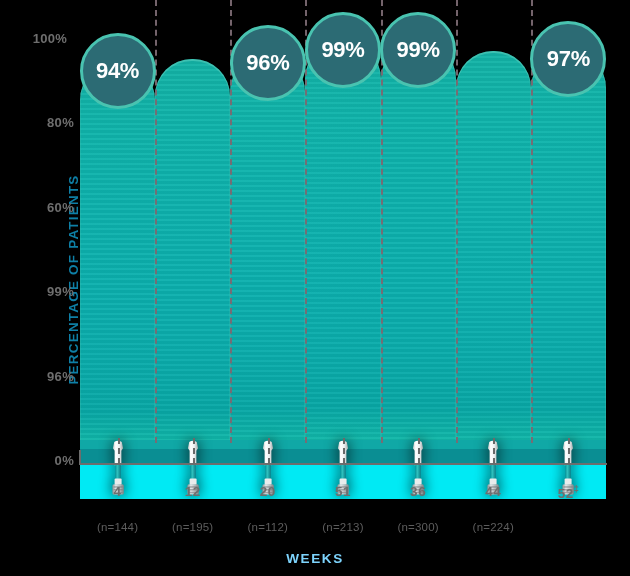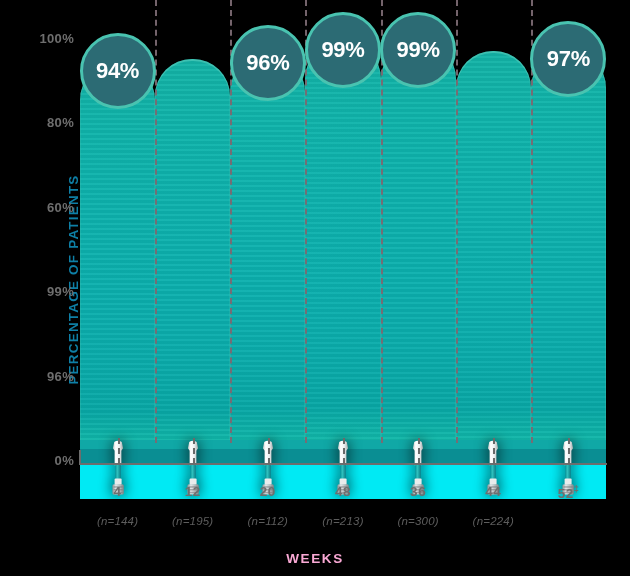--- a/index.html
+++ b/index.html
@@ -201,32 +201,31 @@
     letter-spacing: .5px;
   }
   .x-week sup {
     font-size: 9px;
     vertical-align: super;
   }
   .x-n {
     color: #5d5d5d;
     font-size: 11.5px;
     font-weight: 400;
-    margin-top: 16px;
+    margin-top: 22px;
     letter-spacing: .2px;
-    font-style: italic;
   }
 
   .x-axis-title {
     position: absolute;
     left: 0;
     top: 551px;
     width: 630px;
     text-align: center;
-    color: #f9a8d4;
+    color: #7dd3fc;
     font-size: 13.5px;
     font-weight: 700;
     letter-spacing: 1.6px;
   }
 
   
   .pen {
     position: absolute;
     width: 26px;
     height: 62px;
@@ -236,21 +235,21 @@
   }
 </style>
 </head>
 <body>
 
 <div id="chart-root">
 
   <div class="y-axis-title">PERCENTAGE OF PATIENTS</div>
 
   <div id="y-ticks">
-      <div class="y-tick" style="top: 38px;">100%</div>
+      <div class="y-tick" style="top: 38px; text-align: center;">100%</div>
       <div class="y-tick" style="top: 122.4px;">80%</div>
       <div class="y-tick" style="top: 206.8px;">60%</div>
       <div class="y-tick" style="top: 291.2px;">99%</div>
       <div class="y-tick" style="top: 375.6px;">96%</div>
       <div class="y-tick" style="top: 460px;">0%</div>
     </div>
 
   <div id="plot">
       <div class="col" style="left: 0px; width: 75.1429px;">
         <div class="bar" style="top: 63.32px; bottom: 21px;">
@@ -534,21 +533,21 @@
       </div>
       <div class="x-label" style="left: 192.714px; top: 484px;">
         <div class="x-week"><span>12</span></div>
         <div class="x-n">(n=195)</div>
       </div>
       <div class="x-label" style="left: 267.857px; top: 484px;">
         <div class="x-week"><span>20</span></div>
         <div class="x-n">(n=112)</div>
       </div>
       <div class="x-label" style="left: 343px; top: 484px;">
-        <div class="x-week"><span>48</span></div>
+        <div class="x-week"><span>51</span></div>
         <div class="x-n">(n=213)</div>
       </div>
       <div class="x-label" style="left: 418.143px; top: 484px;">
         <div class="x-week"><span>36</span></div>
         <div class="x-n">(n=300)</div>
       </div>
       <div class="x-label" style="left: 493.286px; top: 484px;">
         <div class="x-week"><span>44</span></div>
         <div class="x-n">(n=224)</div>
       </div>

